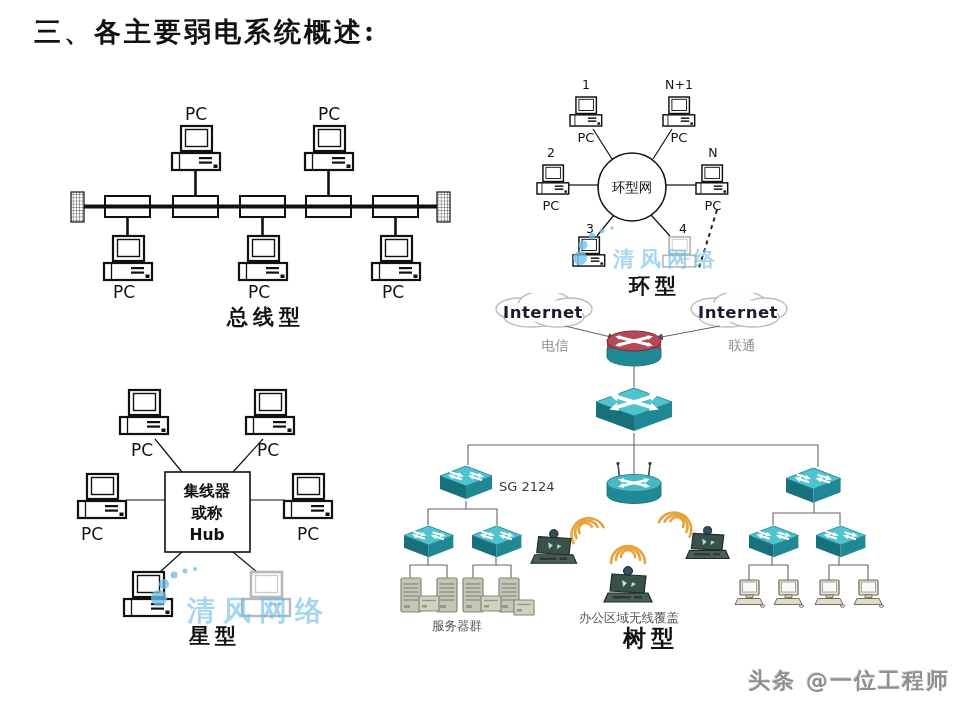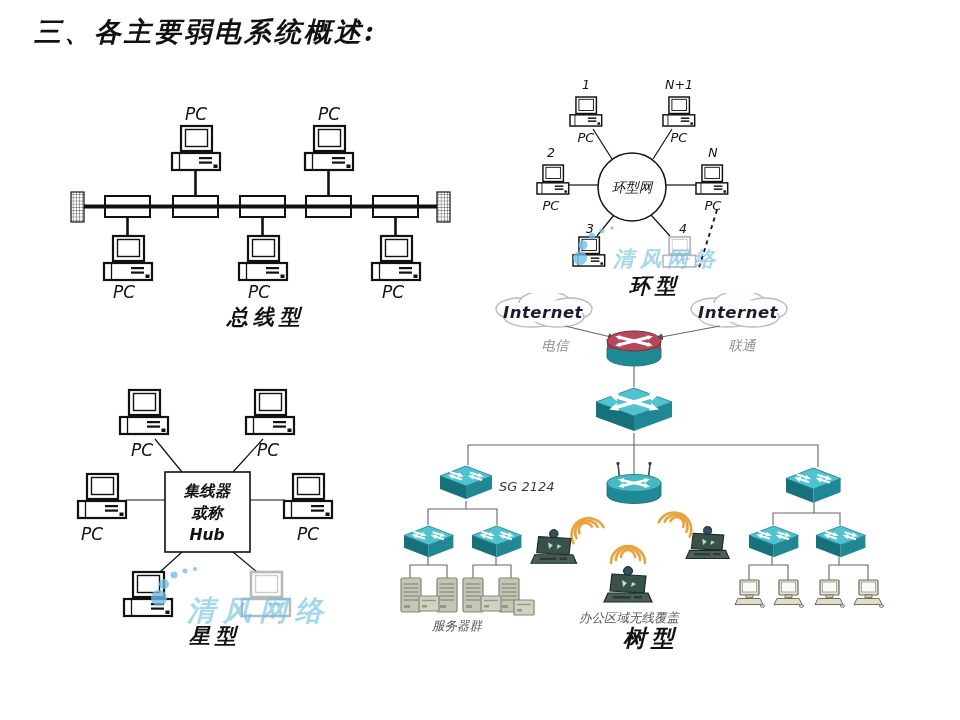--- a/index.html
+++ b/index.html
@@ -1,17 +1,17 @@
 <!DOCTYPE html>
 <html><head>
 <meta charset="utf-8">
 <style>
   html,body{margin:0;padding:0;background:#fff;}
   #slide{position:relative;width:960px;height:720px;background:#ffffff;overflow:hidden;
-         font-family:"DejaVu Sans",sans-serif;font-style:italic;}
+         font-family:"DejaVu Sans",sans-serif;}
   .abs{position:absolute;}
   #page-title{left:34px;top:14px;font-family:"DejaVu Serif",serif;font-weight:bold;
               font-size:27px;color:#111;letter-spacing:3px;white-space:nowrap;}
   svg text{font-family:"DejaVu Sans",sans-serif;}
   text.pc-lbl{font-size:17px;fill:#111;}
   text.pc-lbl-sm{font-size:13px;fill:#111;}
   text.num-lbl{font-size:12.5px;fill:#111;}
   text.caption{font-family:"DejaVu Serif",serif;font-weight:bold;font-size:21px;fill:#111;letter-spacing:5px;}
   text.hub-line{font-size:15.5px;font-weight:bold;fill:#111;}
   text.wm{font-weight:bold;fill:#6fbfe8;opacity:.8;}
@@ -311,14 +311,15 @@
     <polyline points="377,272 393,272 393,287" class="tree-line"></polyline>
     <polyline points="444,264 444,272 434,272 434,287" class="tree-line"></polyline>
     <polyline points="444,272 473,272 473,287" class="tree-line"></polyline>
     <use href="#mini-pc" transform="translate(341,287)"></use>
     <use href="#mini-pc" transform="translate(380,287)"></use>
     <use href="#mini-pc" transform="translate(421,287)"></use>
     <use href="#mini-pc" transform="translate(460,287)"></use>
     <text class="caption" x="256" y="353" text-anchor="middle" style="font-size:23px">树型</text>
   </svg>
 
+  <div class="abs" id="credit">头条 @一位工程师</div>
 
 </div>
 
 </body></html>

